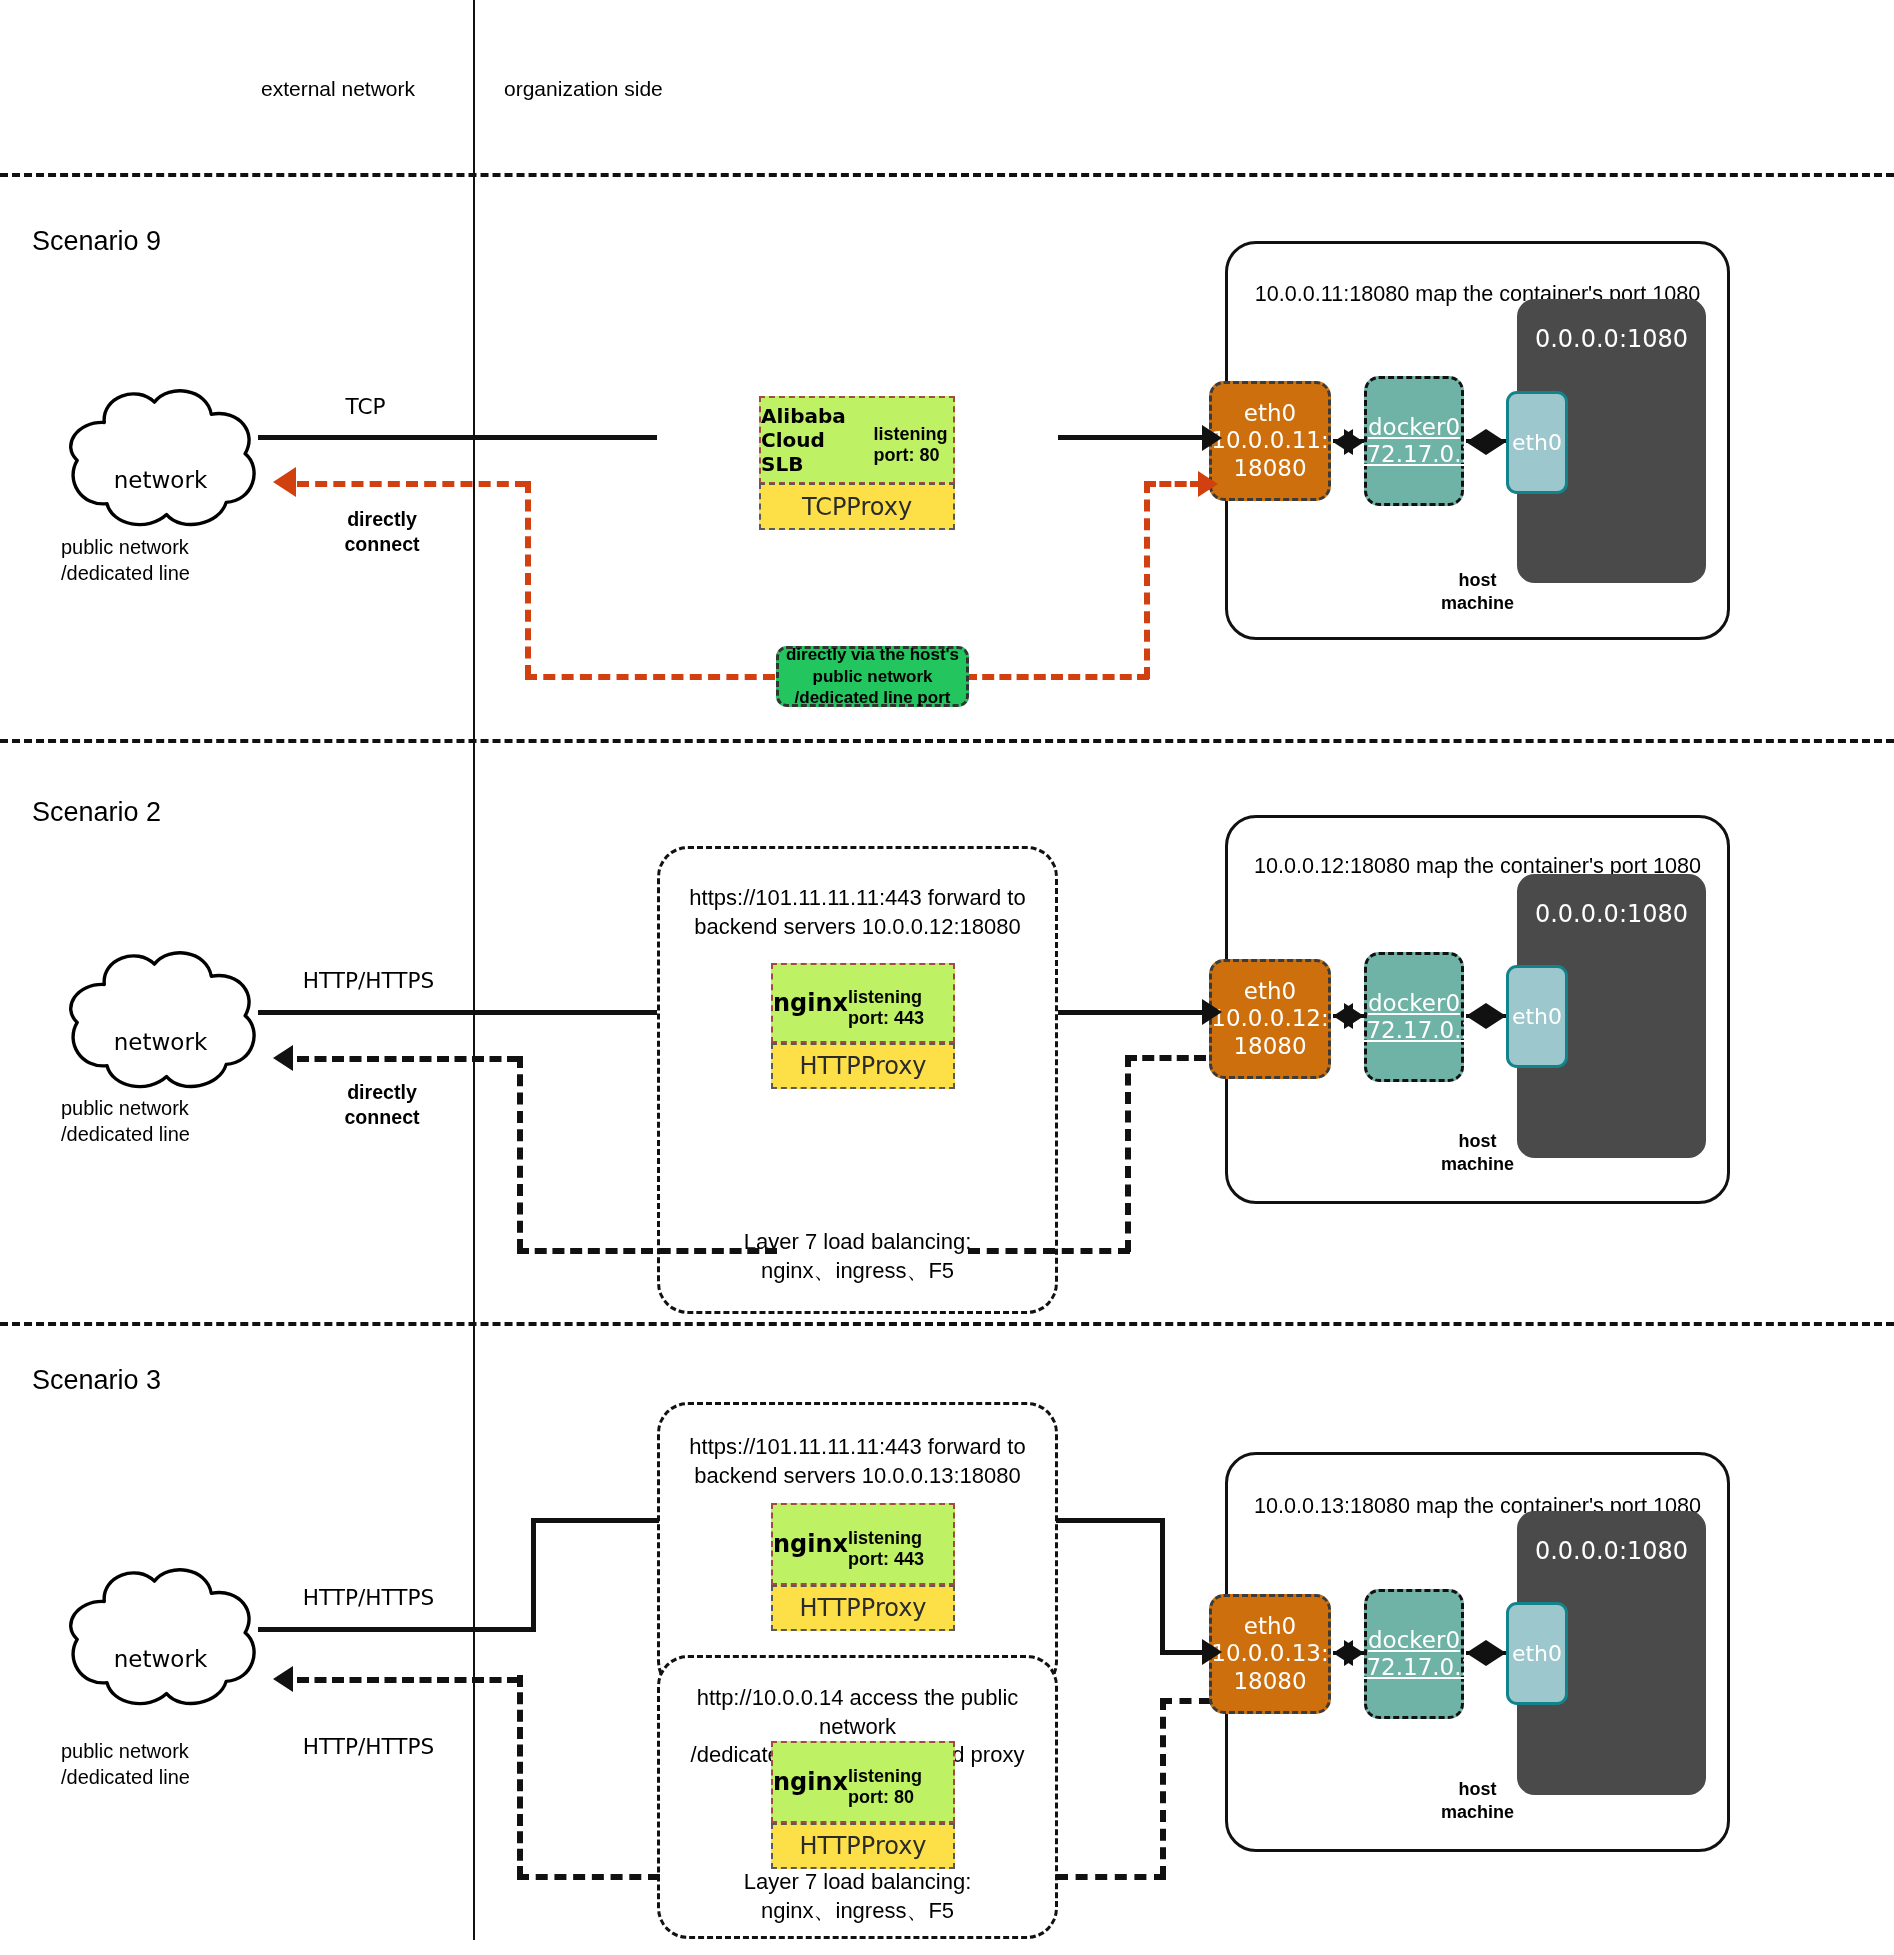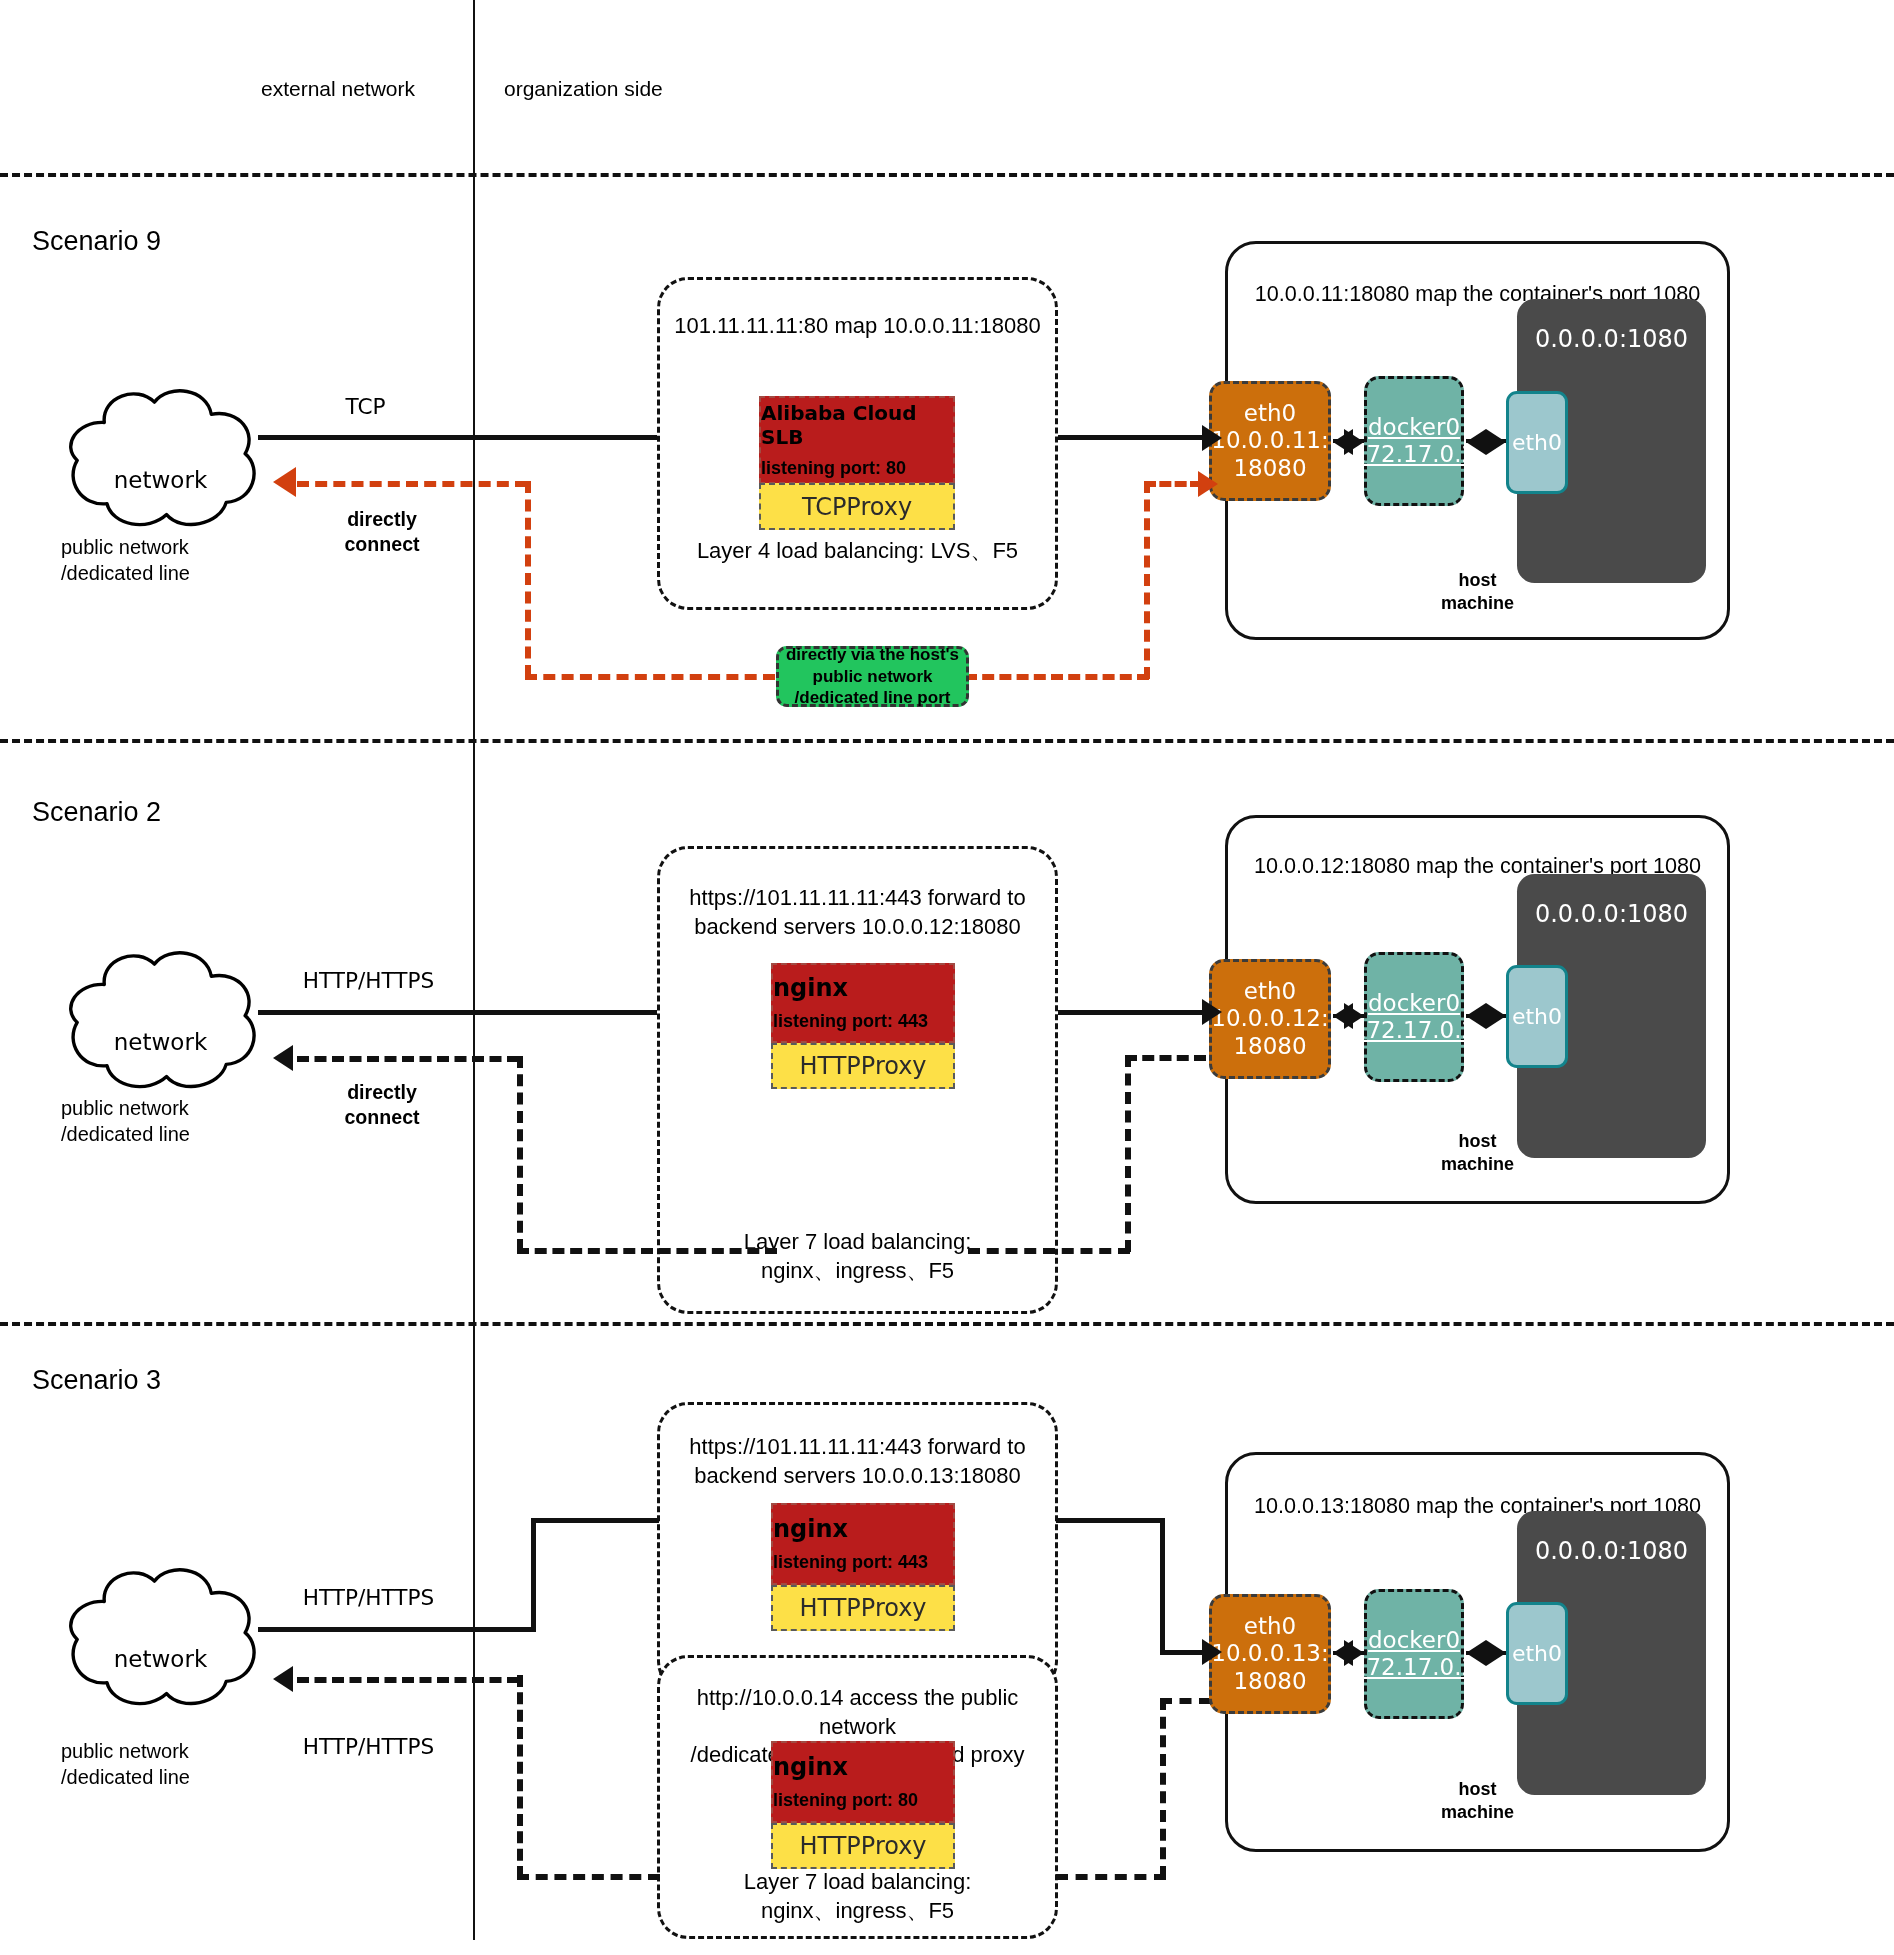--- a/index.html
+++ b/index.html
@@ -22,23 +22,23 @@
   .cloud svg{display:block;overflow:visible;}
   .cloud-text{position:absolute;width:100%;text-align:center;font-size:23px;color:#000;
               font-family:"DejaVu Sans",sans-serif;margin-top:24px;}
 
   
   .rbox{position:absolute;box-sizing:border-box;border-radius:31px;background:#fff;}
   .rbox.solid{border:3.4px solid #111;}
   .rbox.dashed{border:3.4px dashed #111;}
 
   
-  .pinkbox{position:absolute;box-sizing:border-box;background:#b91c1c;
-           border:2.7px dashed #A24B43;display:flex;flex-direction:column;
-           align-items:flex-start;justify-content:center;}
+  .pinkbox{position:absolute;box-sizing:border-box;background:#bef264;
+           border:2.7px dashed #A24B43;display:flex;flex-direction:row;
+           align-items:center;justify-content:center;}
   .pinkbox .n1{font-size:24px;color:#000;font-family:"DejaVu Sans",sans-serif;font-weight:bold;}
   .pinkbox .n2{font-size:18px;color:#000;font-weight:bold;margin-top:9.5px;}
   .graybox{position:absolute;box-sizing:border-box;background:#fde047;
            border:2.7px dashed #5A5A5A;display:flex;align-items:center;justify-content:center;
            font-size:24px;color:#2b2b2b;font-family:"DejaVu Sans",sans-serif;}
 
   
   .bubble{position:absolute;box-sizing:border-box;background:#22c55e;
           border:3.4px dashed #333;border-radius:10.8px;display:flex;align-items:center;
           justify-content:center;text-align:center;font-size:17px;font-weight:bold;
@@ -124,24 +124,20 @@
   <div class="arrow left-o" style="left:273px;top:467px;"></div>
   <div class="dline vo" style="left:525px;top:481px;height:196px;"></div>
   <div class="dline ho" style="left:525px;top:674px;width:250px;"></div>
   <div class="dline ho" style="left:965px;top:674px;width:184px;"></div>
   <div class="dline vo" style="left:1144px;top:481px;height:198px;"></div>
   <div class="dline ho" style="left:1144px;top:481px;width:58px;"></div>
   <div class="arrow right-o" style="left:1198px;top:471px;"></div>
   <div class="small-label" style="left: 304px; top: 507px; width: 156px; font-size: 19.6px; white-space: pre-line;">directly
 connect</div>
 
-  <div class="rbox dashed" style="left:657px;top:277px;width:401px;height:333px;">
-    <div class="boxtitle" style="top:32px;">101.11.11.11:80 map 10.0.0.11:18080</div>
-    <div class="boxfoot" style="top:257px;">Layer 4 load balancing: LVS、F5</div>
-  </div>
   <div class="pinkbox" style="left:759px;top:396px;width:196px;height:88px;">
     <div class="n1" style="font-size:20px;">Alibaba Cloud SLB</div>
     <div class="n2">listening port: 80</div>
   </div>
   <div class="graybox" style="left:759px;top:483px;width:196px;height:47px;">
     <span>TCPProxy</span>
   </div>
 
   <div class="bubble" style="left: 776px; top: 646px; width: 193px; height: 61px; white-space: pre-line;">directly via the host's
 public network

